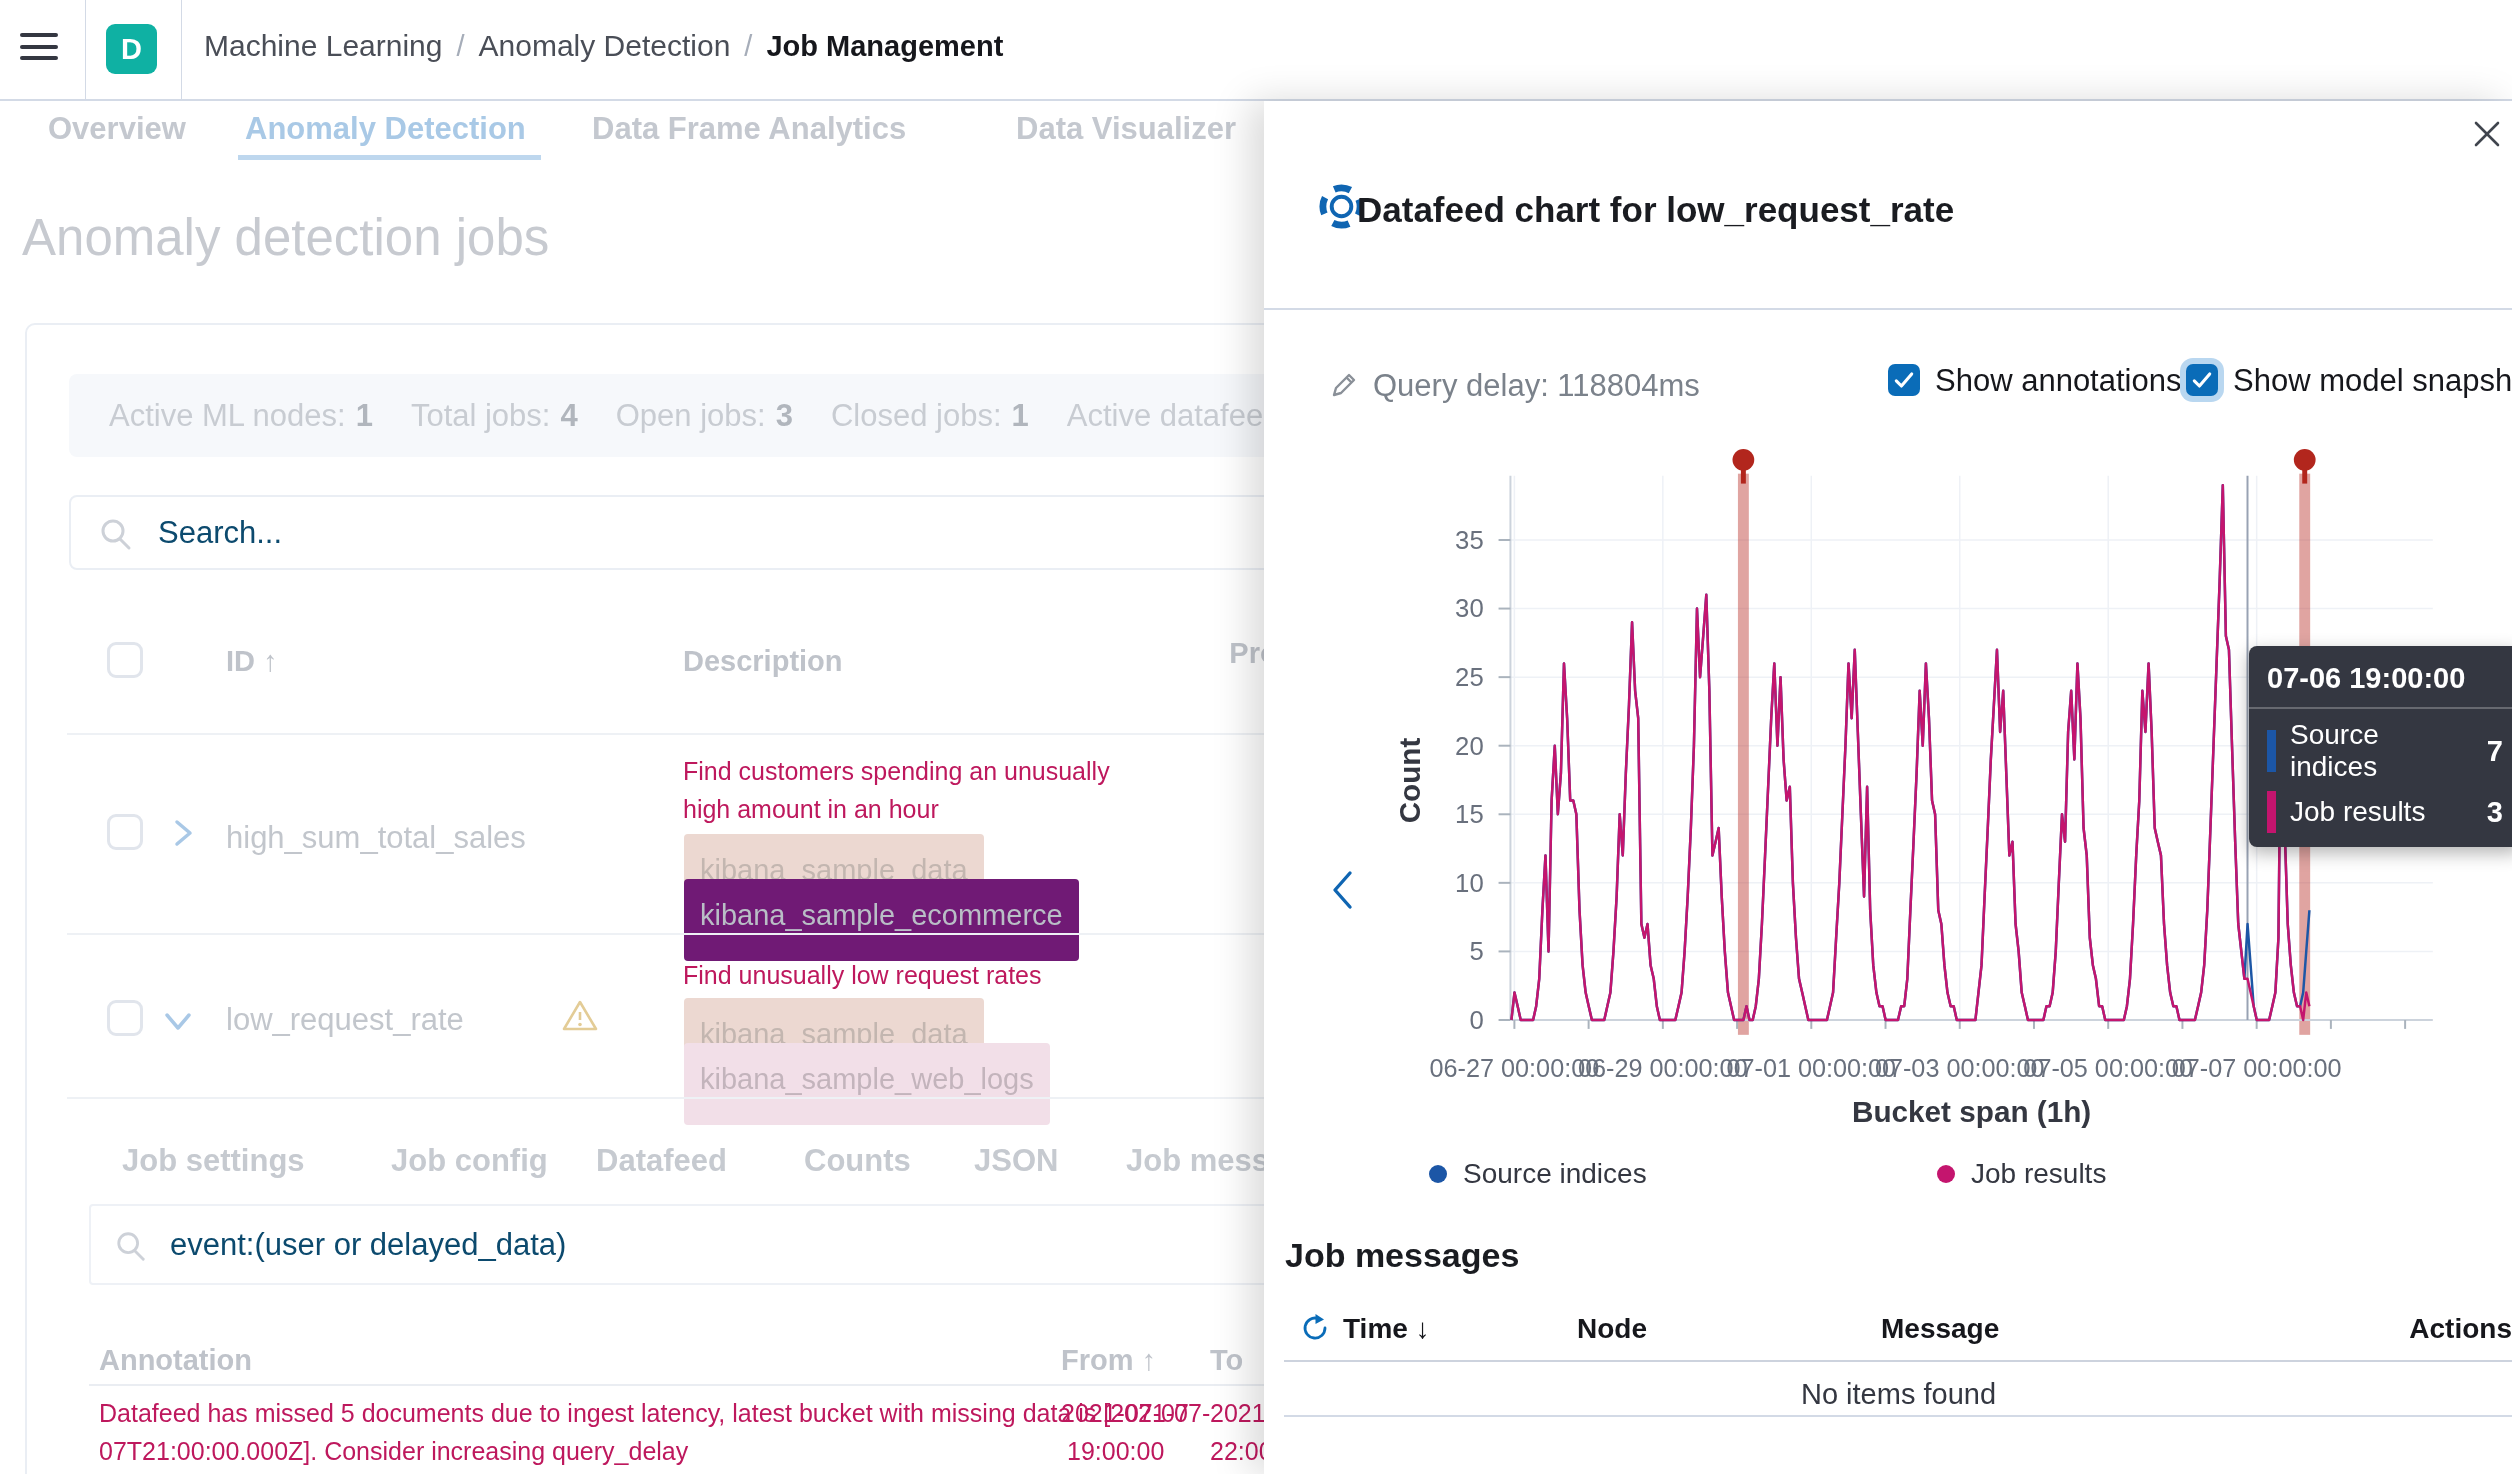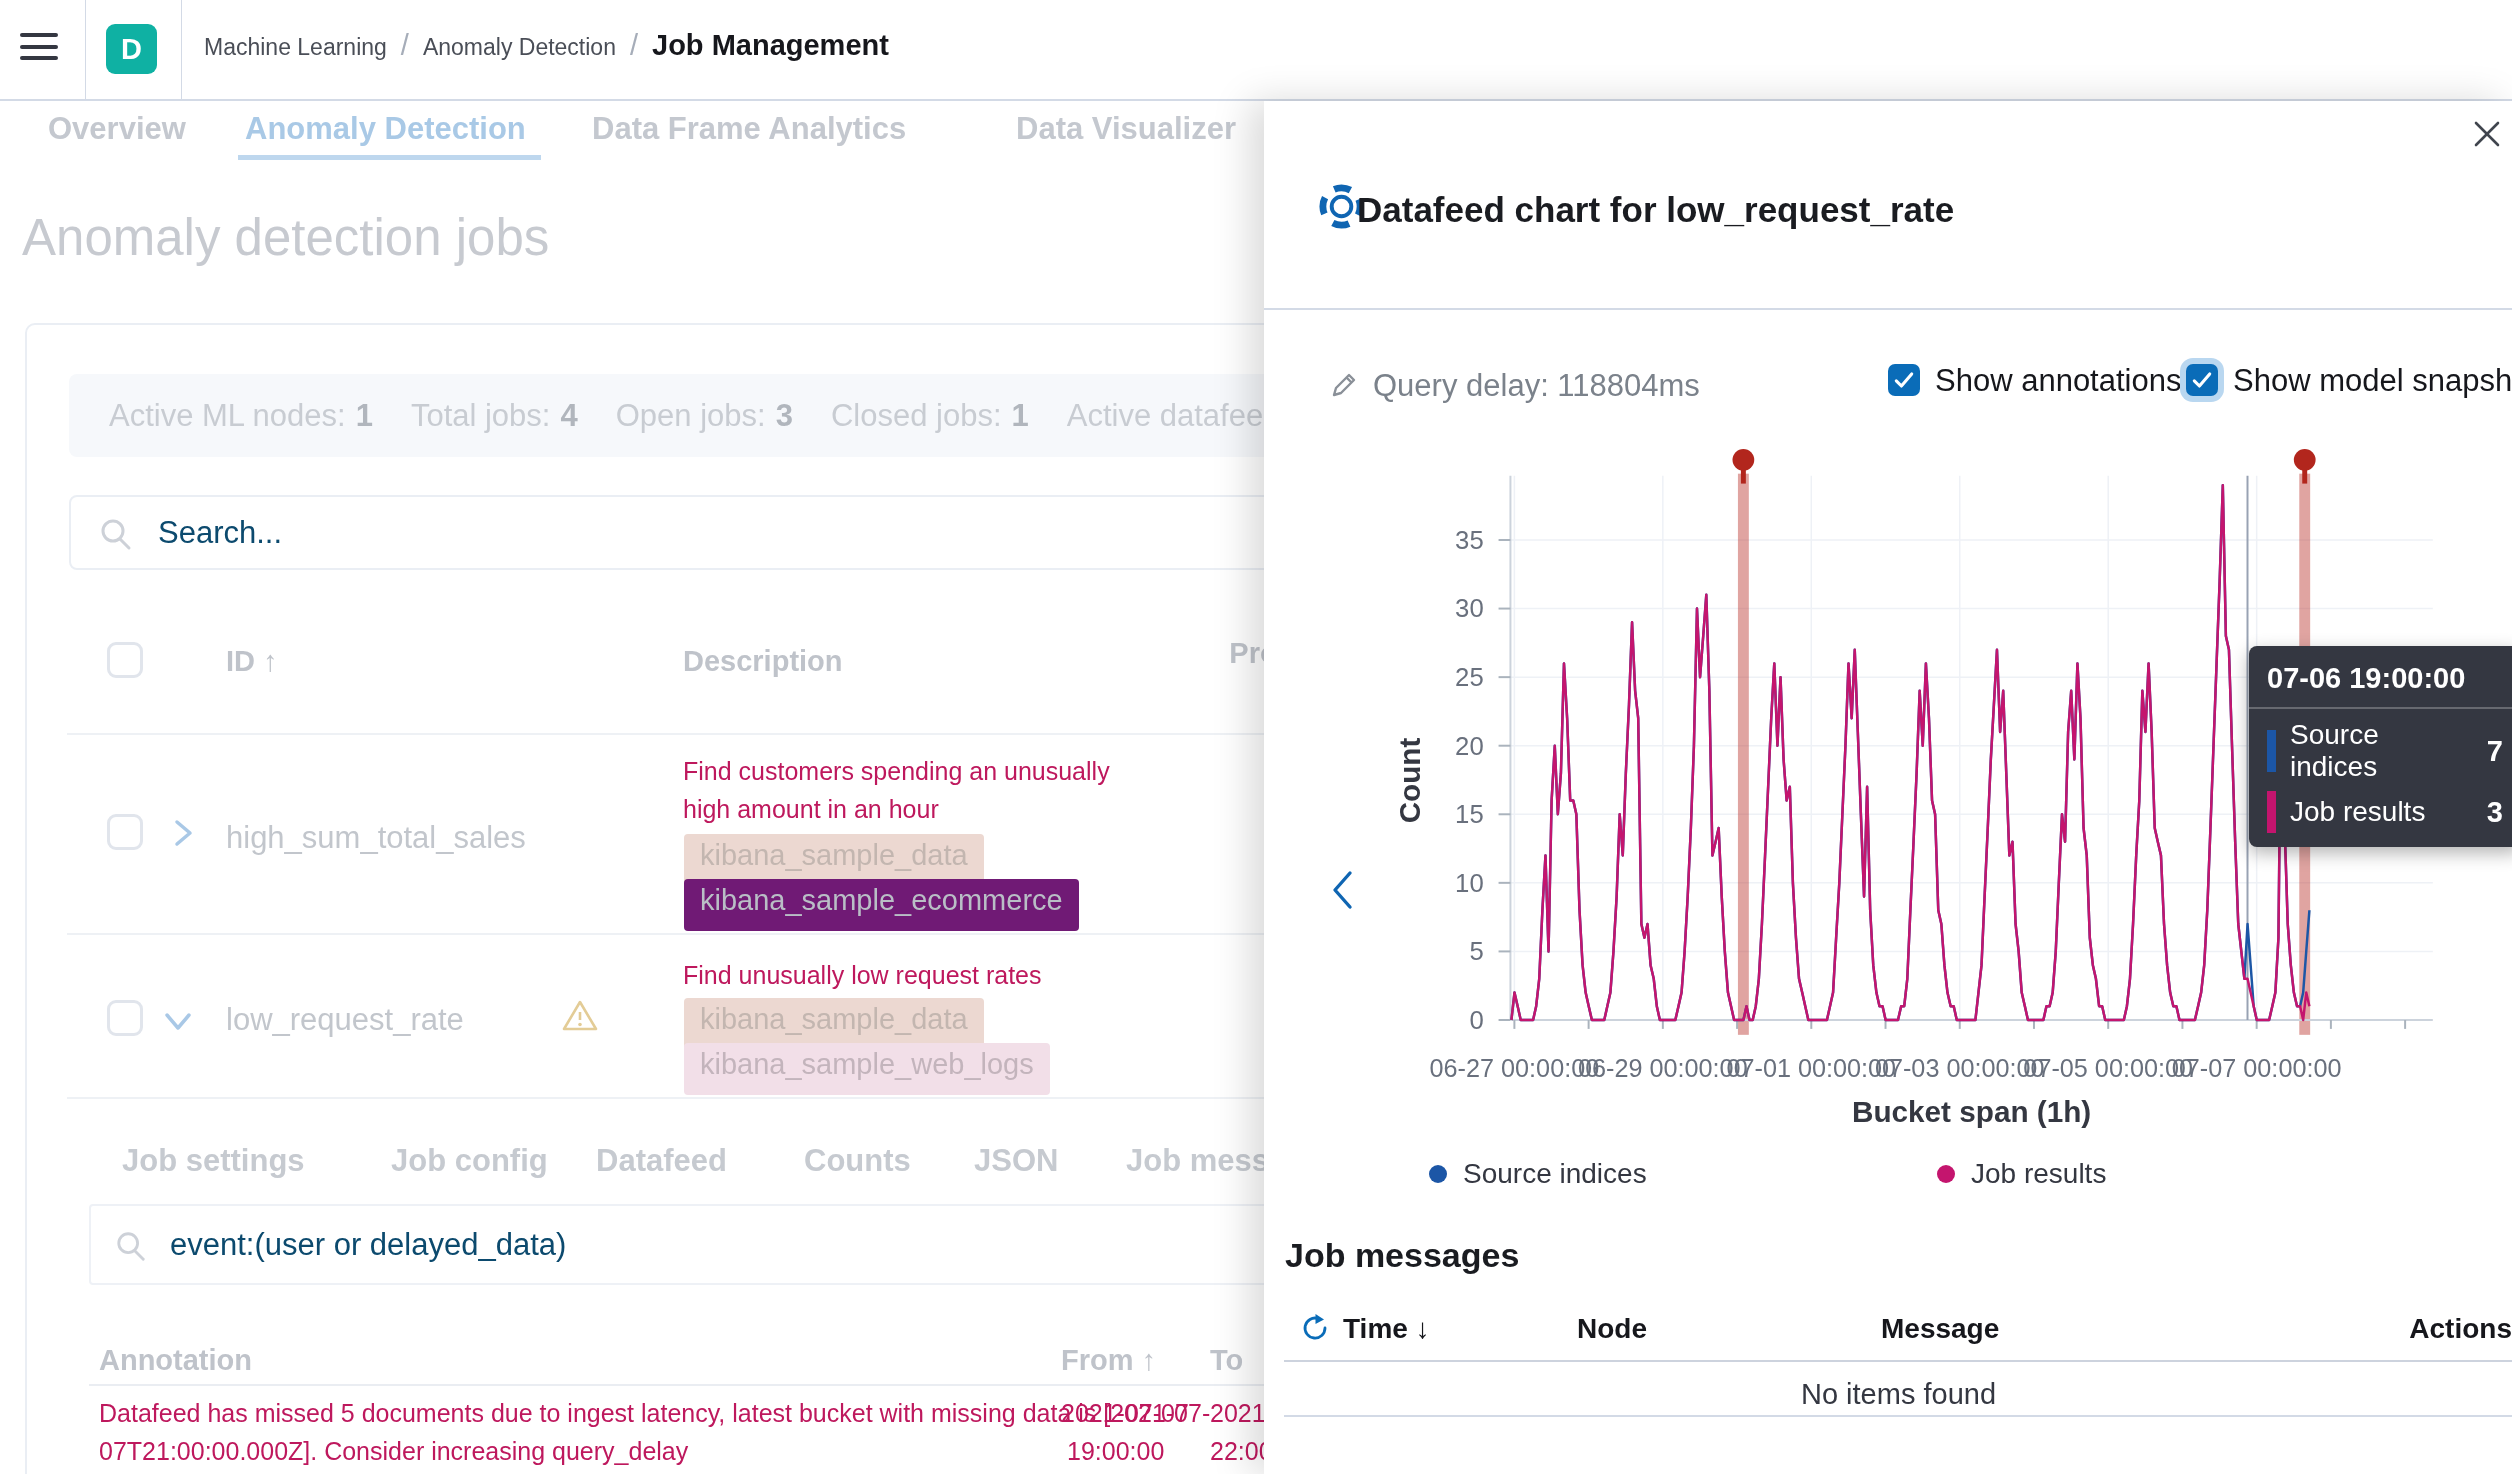--- a/index.html
+++ b/index.html
@@ -7,34 +7,34 @@
        font-family:"Liberation Sans",sans-serif;color:#343741;}
   .abs{position:absolute;}
   
   #topbar{position:absolute;left:0;top:0;width:2513px;height:99px;background:#fff;
           border-bottom:2px solid #d3dae6;z-index:30;}
   .hbar{position:absolute;left:0;width:38px;height:4px;background:#343741;border-radius:2px;}
   .vdiv{position:absolute;top:0;width:1px;height:99px;background:#d3dae6;}
   #space-badge{position:absolute;left:106px;top:24px;width:51px;height:50px;border-radius:9px;
                background:#0fb1a3;color:#fff;font-weight:700;font-size:29px;display:flex;
                align-items:center;justify-content:center;}
-  .crumb{font-size:23px;color:#4a4e57;}
+  .crumb{font-size:30px;color:#4a4e57;}
   .crumb-sep{font-size:29px;color:#a6adb9;padding:0 14px;}
   .crumb-last{font-size:29px;color:#16171c;font-weight:700;}
   
   .bgtab{font-size:31px;font-weight:600;color:#c4c8cf;}
   .bgtab-active{color:#a9c9e6;}
   .statlbl{font-size:31px;color:#c8ccd2;}
   .statval{font-size:31px;font-weight:700;color:#b1b6bd;margin-left:10px;}
   .ph{font-size:31px;color:#0c4a6e;}
   .thead{font-size:29px;font-weight:600;color:#bfc3ca;}
   .cbx{width:36px;height:36px;border:3px solid #e1e5ec;border-radius:9px;background:#fff;box-sizing:border-box;}
   .rowid{font-size:31px;color:#c2c6cc;}
   .rowdesc{font-size:25px;line-height:38px;color:#be185d;}
-  .badge{display:inline-block;height:52px;line-height:43px;padding:0 16px;border-radius:4px;font-size:29px;}
+  .badge{display:inline-block;height:52px;line-height:43px;padding:15px 16px;border-radius:4px;font-size:29px;}
   .hdivider{position:absolute;height:2px;background:#eef1f5;}
   .dtab{font-size:31px;font-weight:600;color:#c6cad0;}
   
   #flyout{position:absolute;left:1264px;top:101px;width:1248px;height:1373px;background:#fff;
           box-shadow:-14px 0 36px rgba(0,0,0,0.15);z-index:40;}
   .fl-title{font-size:35px;font-weight:700;color:#1a1c21;}
   .datebox{position:absolute;left:770px;top:59px;width:424px;height:83px;background:#f8fafc;
            border:2px solid #d6dce6;border-radius:7px;box-sizing:border-box;}
   .datetext{font-size:32px;color:#343741;}
   .qd-text{font-size:31px;color:#7b828b;}

